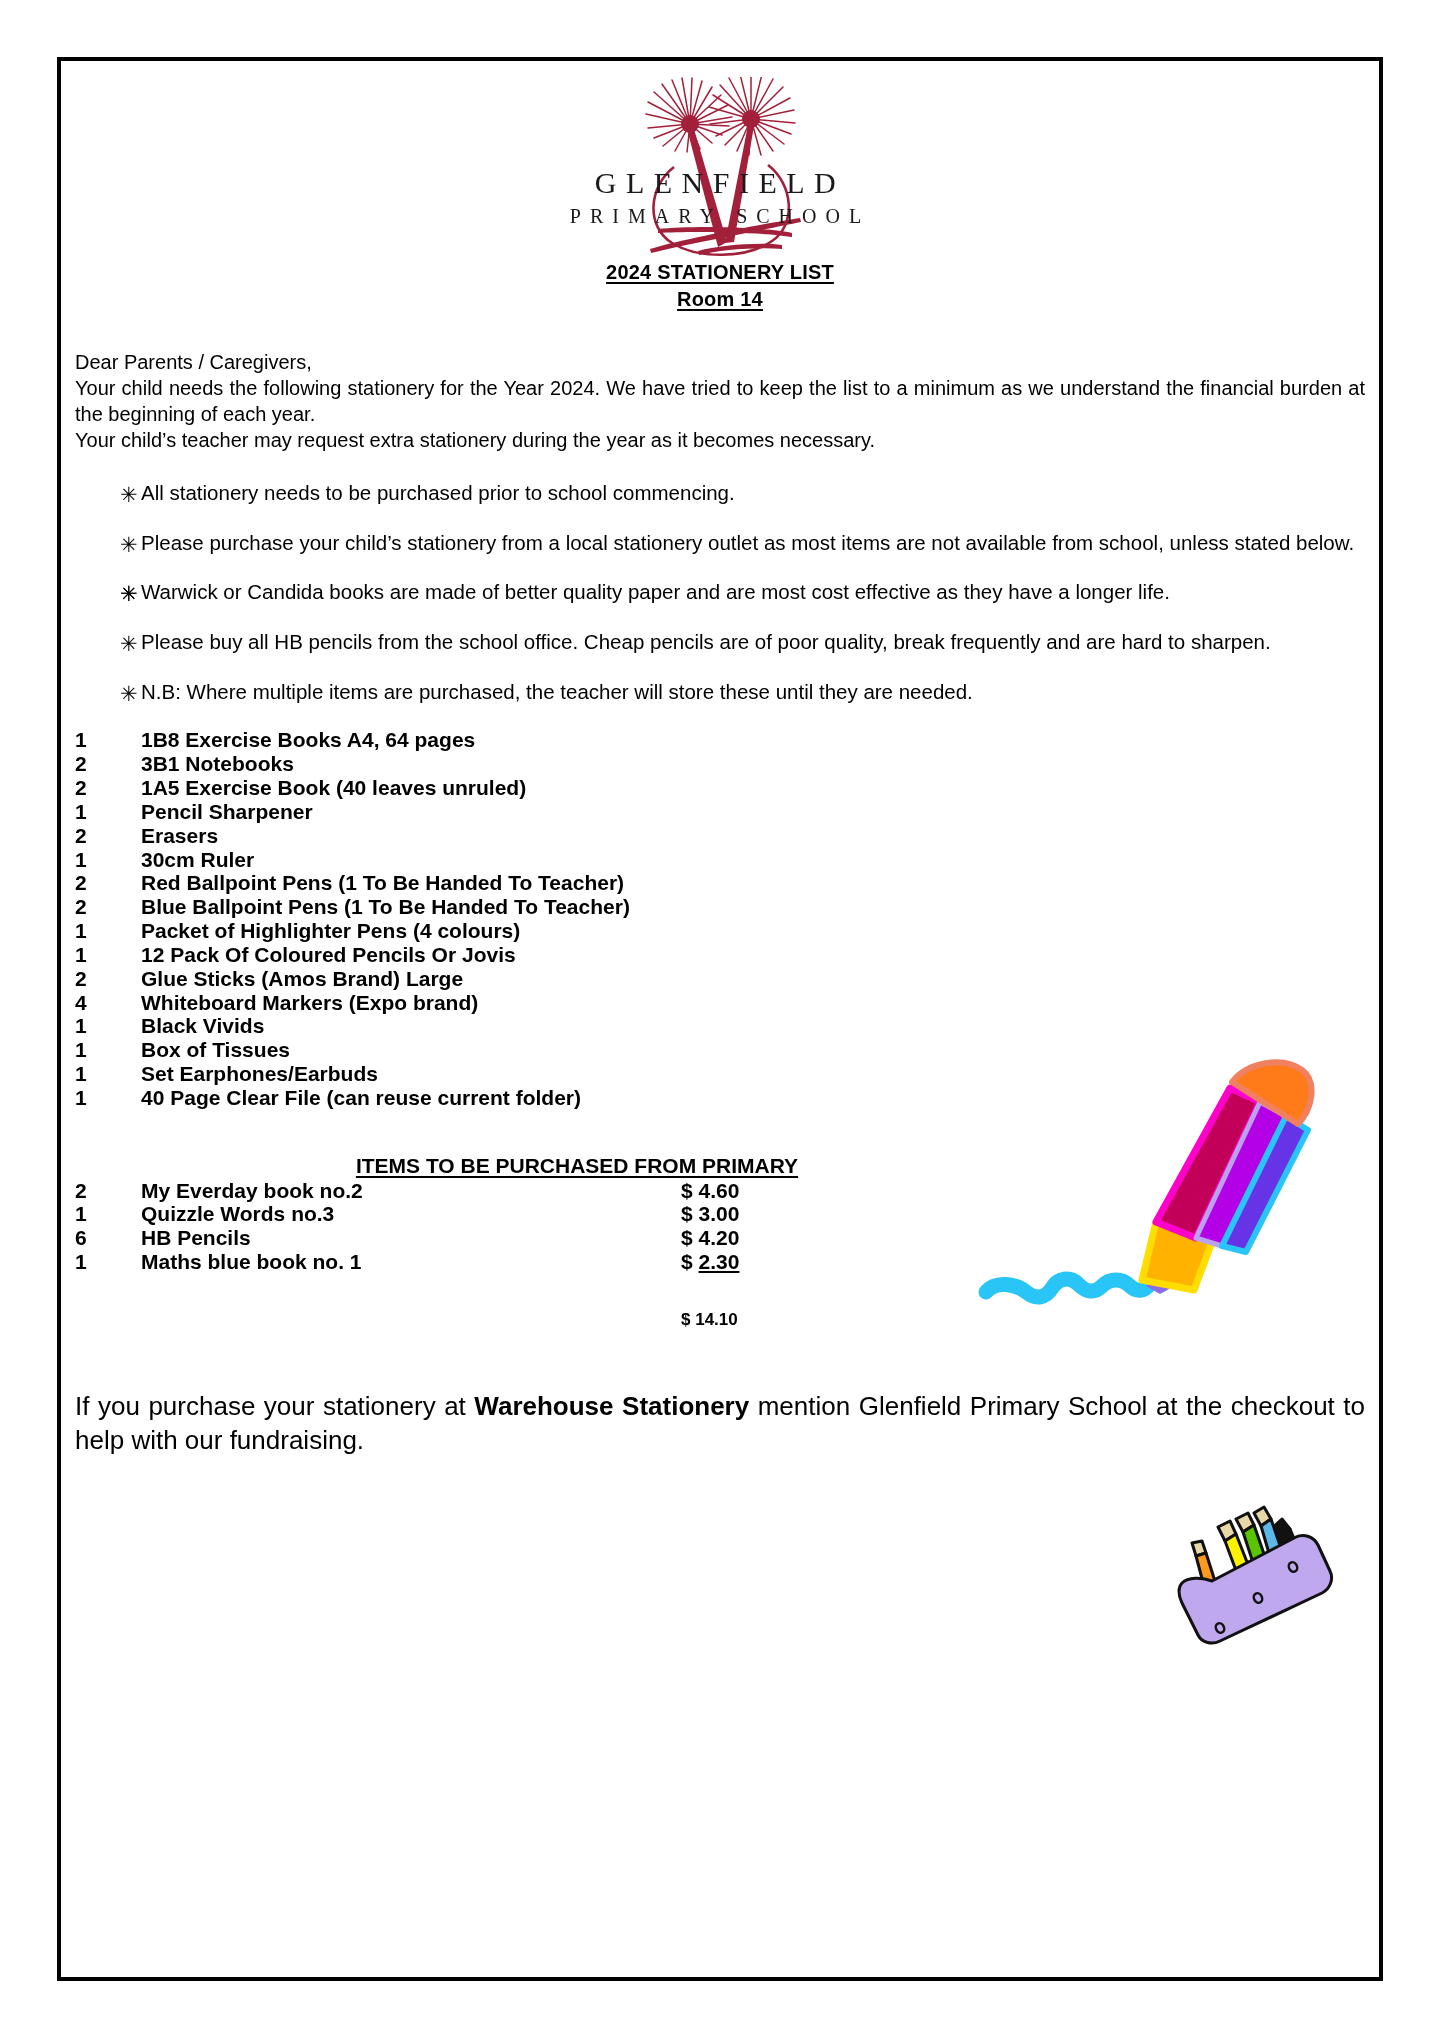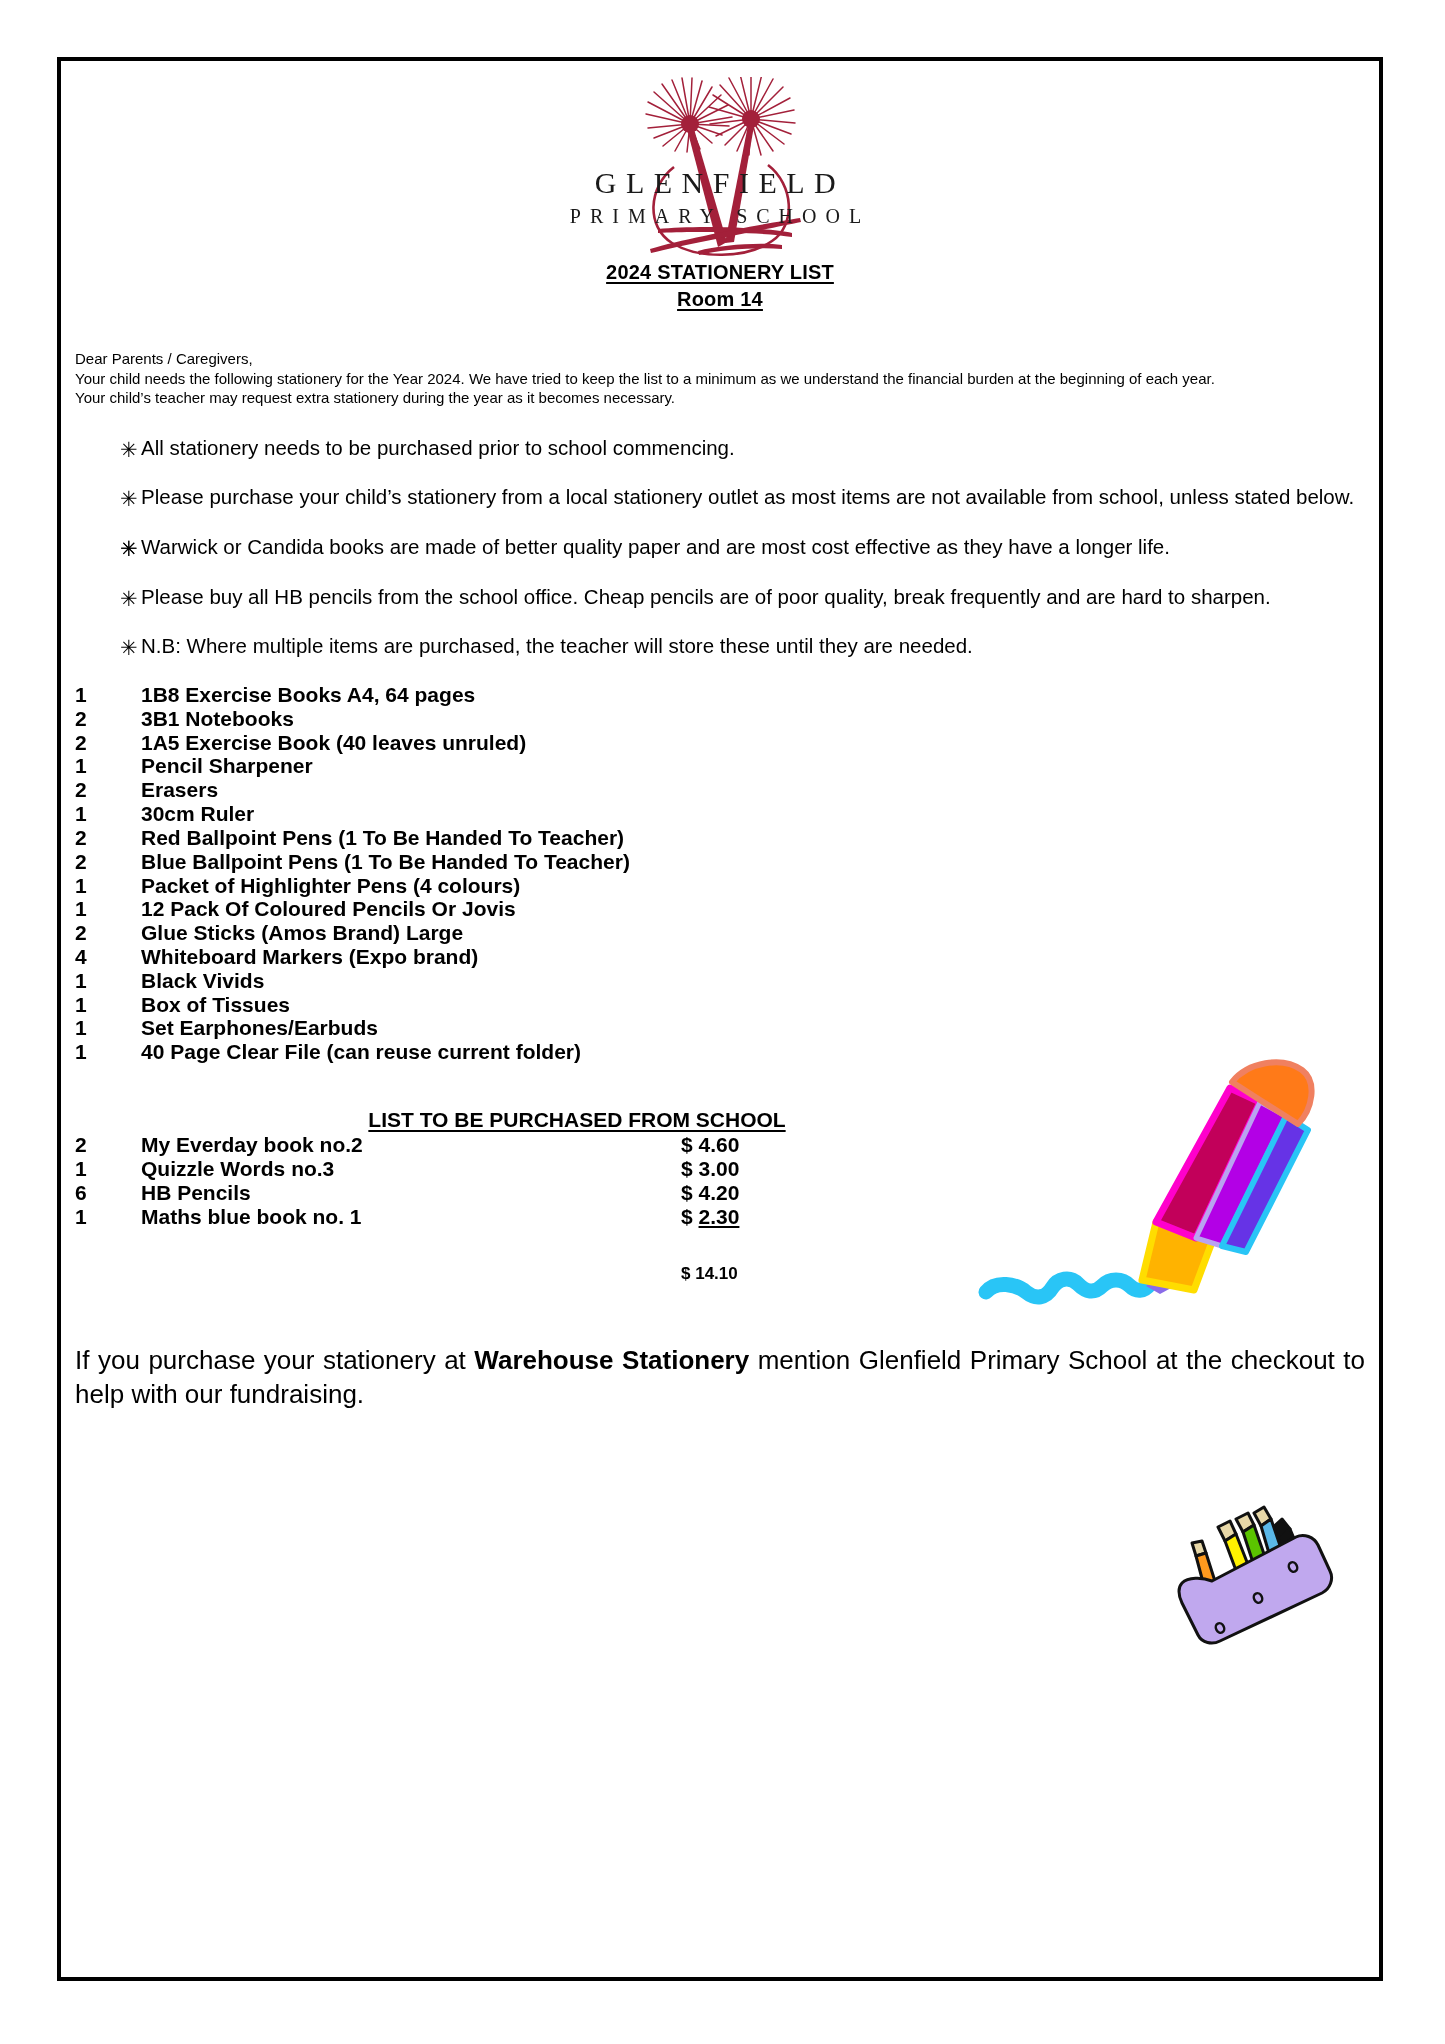--- a/index.html
+++ b/index.html
@@ -62,21 +62,21 @@
   }
   .doc-title span.ul {
     text-decoration: underline;
     text-underline-offset: 3px;
   }
   #title-main { margin-top: 2px; }
   #title-sub  { margin-top: 3px; }
 
   
   .body-text {
-    font-size: 15px;
+    font-size: 20px;
     line-height: 1.30;
     text-align: justify;
     margin: 0;
   }
   #salutation { margin-top: 38px; }
   #intro-block { }
   #intro-block p { margin: 0; }
 
   
   #notes {
@@ -388,21 +388,21 @@
           <span class="desc">Set Earphones/Earbuds</span>
         </li>
       <li>
           <span class="qty">1</span>
           <span class="desc">40 Page Clear File (can reuse current folder)</span>
         </li>
     </ul>
 
     <div id="school-section">
       <div id="school-heading">
-        <span>LIST TO BE PURCHASED FROM SCHOOL</span>
+        <span>ITEMS TO BE PURCHASED FROM PRIMARY</span>
       </div>
       <ul id="school-list">
         <li>
           <span class="qty">2</span>
           <span class="desc">My Everday book no.2</span>
           <span class="price"><span>$</span>&nbsp;<span class="amt">4.60</span></span>
         </li>
         <li>
           <span class="qty">1</span>
           <span class="desc">Quizzle Words no.3</span>

